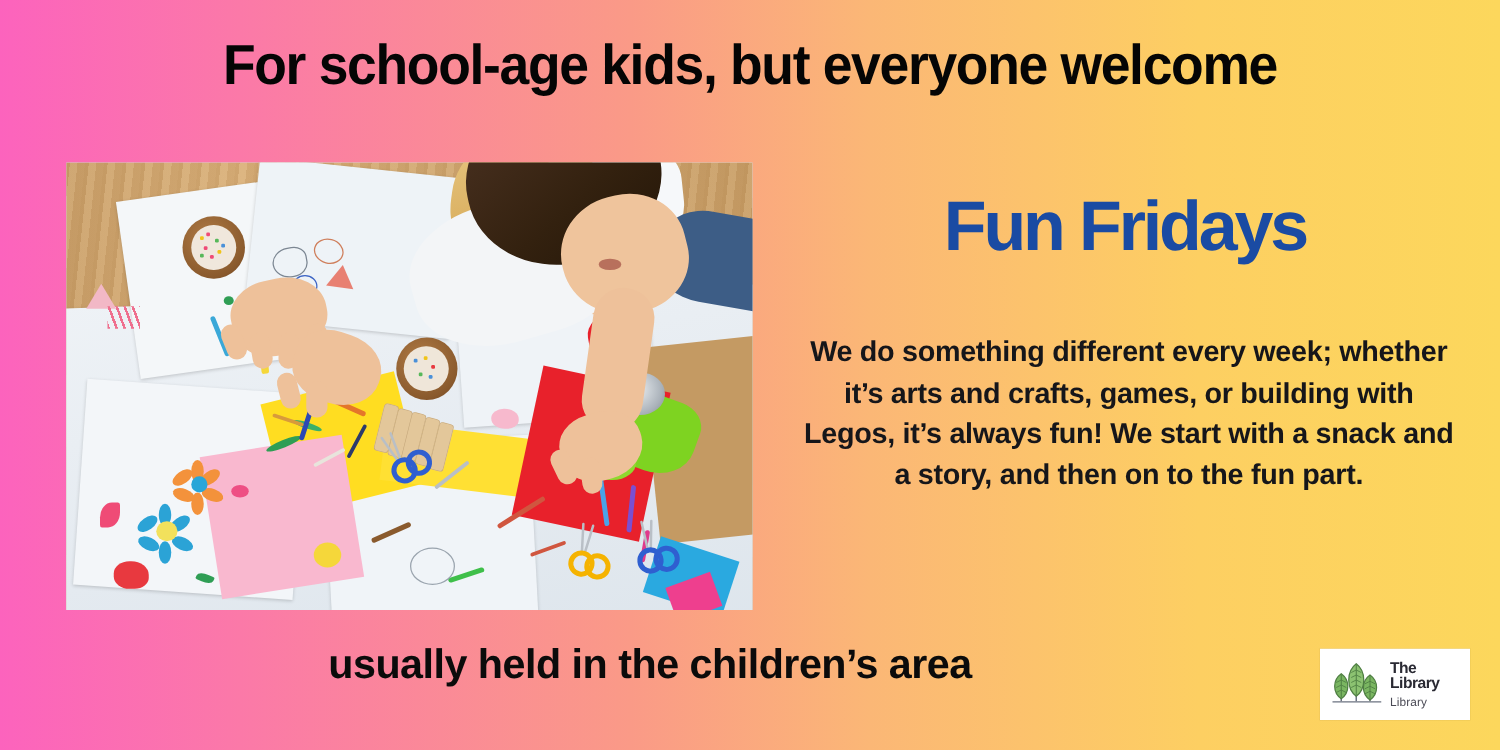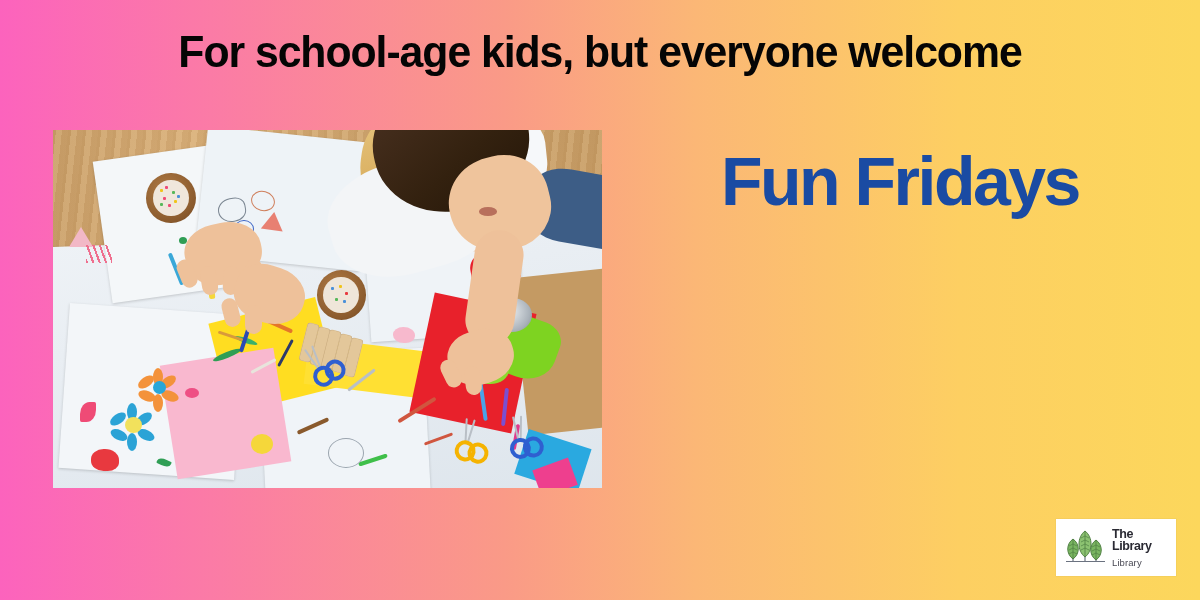--- a/index.html
+++ b/index.html
@@ -137,21 +137,21 @@
   }
 
   .arm{position:absolute;border-radius:40px;}
   .hand{position:absolute;border-radius:42% 46% 48% 44%;}
   .finger{position:absolute;border-radius:40px;}
 
   
   .title{
     position:absolute;left:620px;top:138px;width:560px;
     text-align:center;
-    font-size:68px;line-height:86px;
+    font-size:56px;line-height:86px;
     font-weight:800;font-stretch:condensed;
     letter-spacing:-2.5px;
     color:#1a4ba3;
     white-space:nowrap;
     transform:scaleX(1.0);
   }
   .body-copy{
     position:absolute;left:638px;top:265px;width:530px;
     text-align:center;
     font-size:23px;line-height:32.5px;
@@ -368,22 +368,24 @@
         <div class="hand skin2" style="left:54%;top:88%;width:12%;height:13%;transform:rotate(12deg);"></div>
         <div class="finger skin2" style="left:56%;top:85%;width:3%;height:8%;transform:rotate(18deg);"></div>
         <div class="arm skin2" style="left:62%;top:94%;width:20%;height:10%;transform:rotate(10deg);"></div>
         <div class="hand skin2" style="left:60%;top:89%;width:11%;height:12%;transform:rotate(-10deg);"></div>
       </div>
     </div>
   </div>
 
   <div class="title">Fun Fridays</div>
 
+  <div class="body-copy">We do something different every week; whether it’s arts and crafts, games, or building with Legos, it’s always fun! We start with a snack and a story, and then on to the fun part.</div>
 
   <div class="footer">
+    <div>usually held in the children’s area</div>
   </div>
 
   <div class="logo-box">
     <div class="logo-mark">
       <svg viewBox="0 0 46 42" width="46" height="42" aria-hidden="true">
 
         <line x1="11" y1="34" x2="11" y2="20" stroke="#6b7280" stroke-width="1.2"></line>
         <line x1="23" y1="34" x2="23" y2="12" stroke="#6b7280" stroke-width="1.2"></line>
         <line x1="34" y1="34" x2="34" y2="22" stroke="#6b7280" stroke-width="1.2"></line>
 

